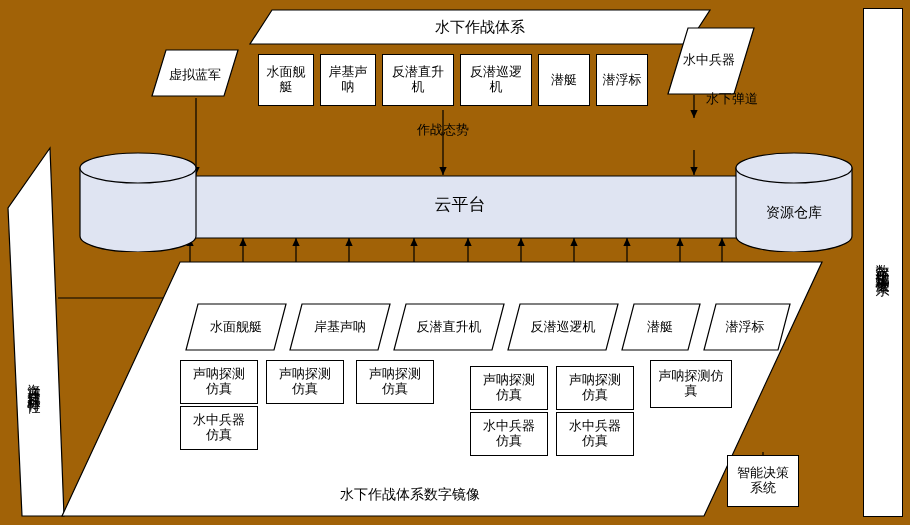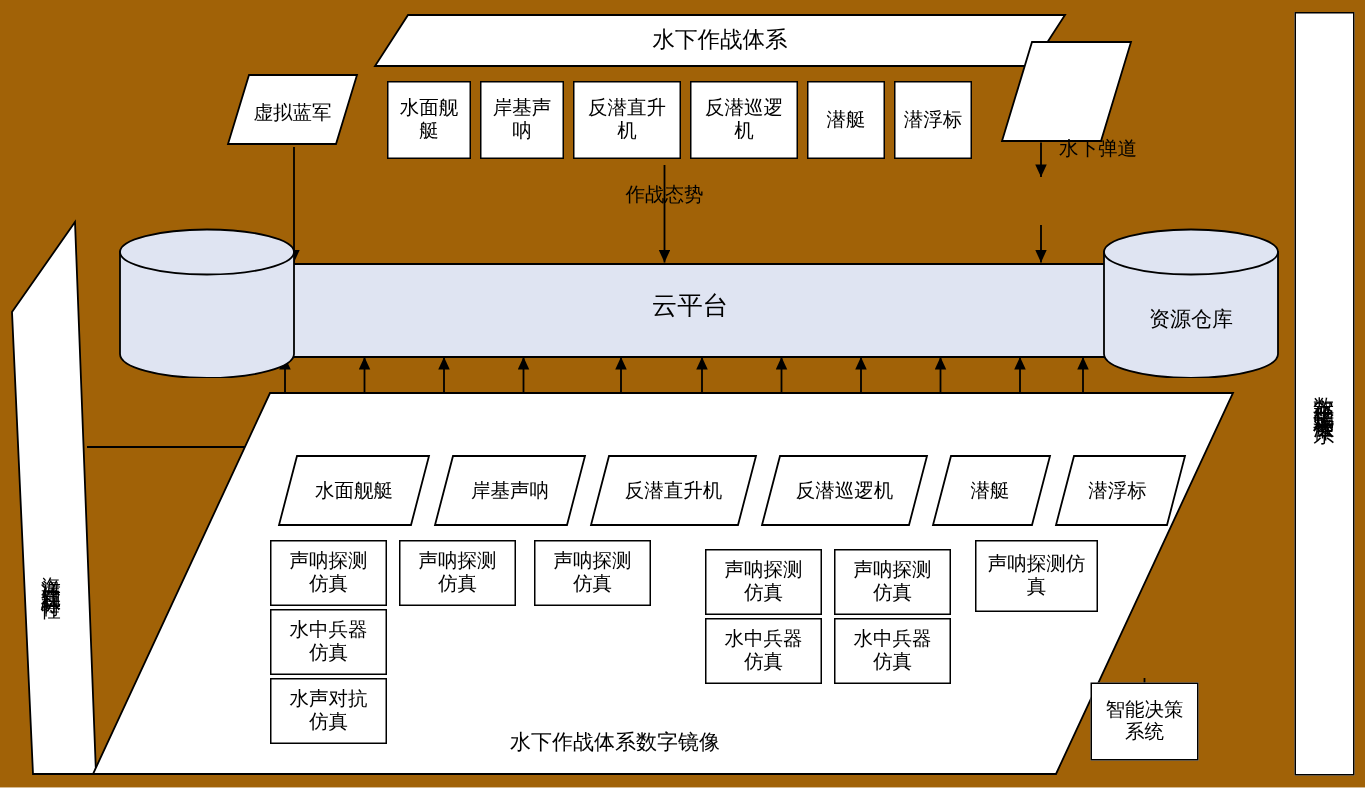--- a/index.html
+++ b/index.html
@@ -101,20 +101,23 @@
   </div>
   <div class="lbl" style="left:163px;top:56px;width:64px;height:38px;font-size:13px;">
     <span>虚拟蓝军</span>
   </div>
 
   <div class="para" style="left:668px;top:28px;width:86px;height:68px;">
     <svg width="86" height="68" viewBox="0 0 86 68">
       <polygon points="20,0 86,0 66,66 0,66" fill="#fff" stroke="#000" stroke-width="1.2"></polygon>
     </svg>
   </div>
+  <div class="lbl" style="left:676px;top:38px;width:66px;height:44px;font-size:13px;">
+    <span>水中兵器</span>
+  </div>
 
   <div class="plain" style="left:706px;top:91px;width:90px;font-size:13px;text-align:left;">
     <span>水下弹道</span>
   </div>
 
 
   <div class="plain" style="left:398px;top:122px;width:90px;font-size:13px;">
     <span>作战态势</span>
   </div>
 
@@ -206,23 +209,20 @@
   <div class="lbl" style="left:712px;top:316px;width:66px;height:22px;font-size:13px;">
     <span>潜浮标</span>
   </div>
 
   <div class="box" style="left:180px;top:360px;width:78px;height:44px;font-size:13px;">
     <span style="padding:0 6px;">声呐探测仿真</span>
   </div>
   <div class="box" style="left:180px;top:406px;width:78px;height:44px;font-size:13px;">
     <span style="padding:0 6px;">水中兵器仿真</span>
   </div>
-  <div class="box" style="left:180px;top:452px;width:78px;height:44px;font-size:13px;">
-    <span style="padding:0 6px;">水声对抗仿真</span>
-  </div>
 
   <div class="box" style="left:266px;top:360px;width:78px;height:44px;font-size:13px;">
     <span style="padding:0 6px;">声呐探测仿真</span>
   </div>
 
   <div class="box" style="left:356px;top:360px;width:78px;height:44px;font-size:13px;">
     <span style="padding:0 6px;">声呐探测仿真</span>
   </div>
 
   <div class="box" style="left:470px;top:366px;width:78px;height:44px;font-size:13px;">

